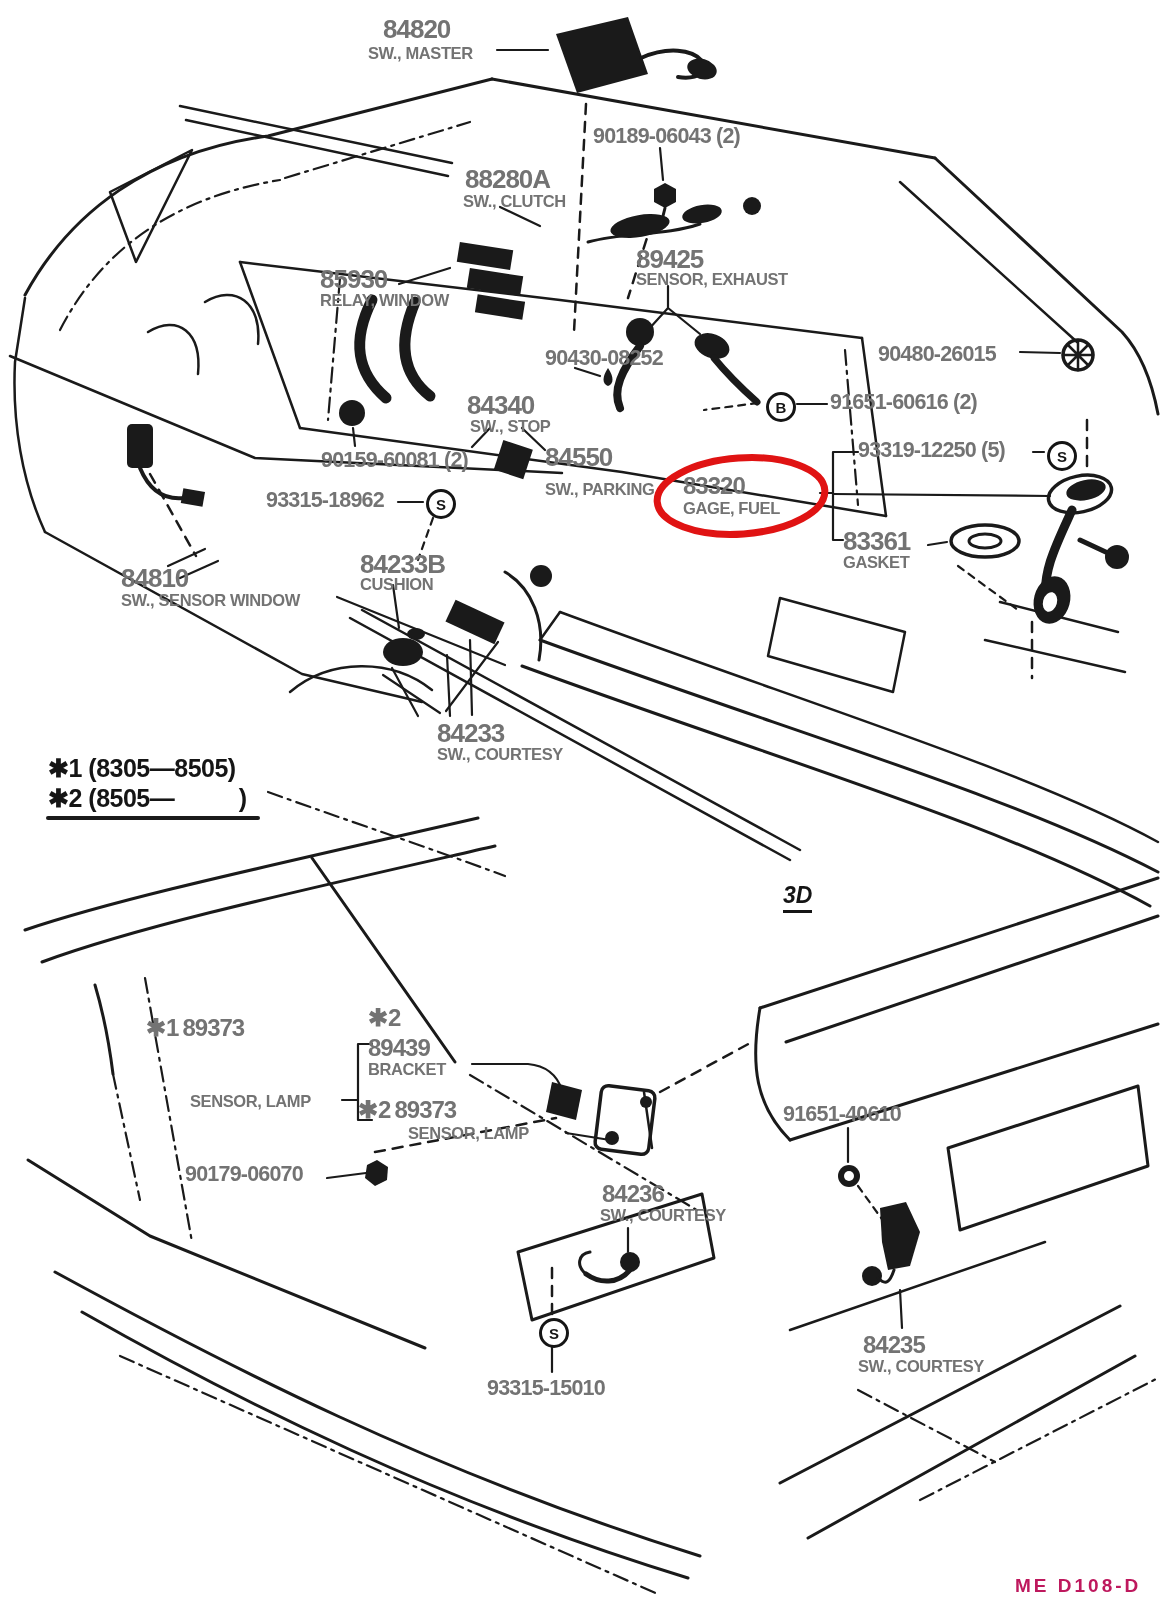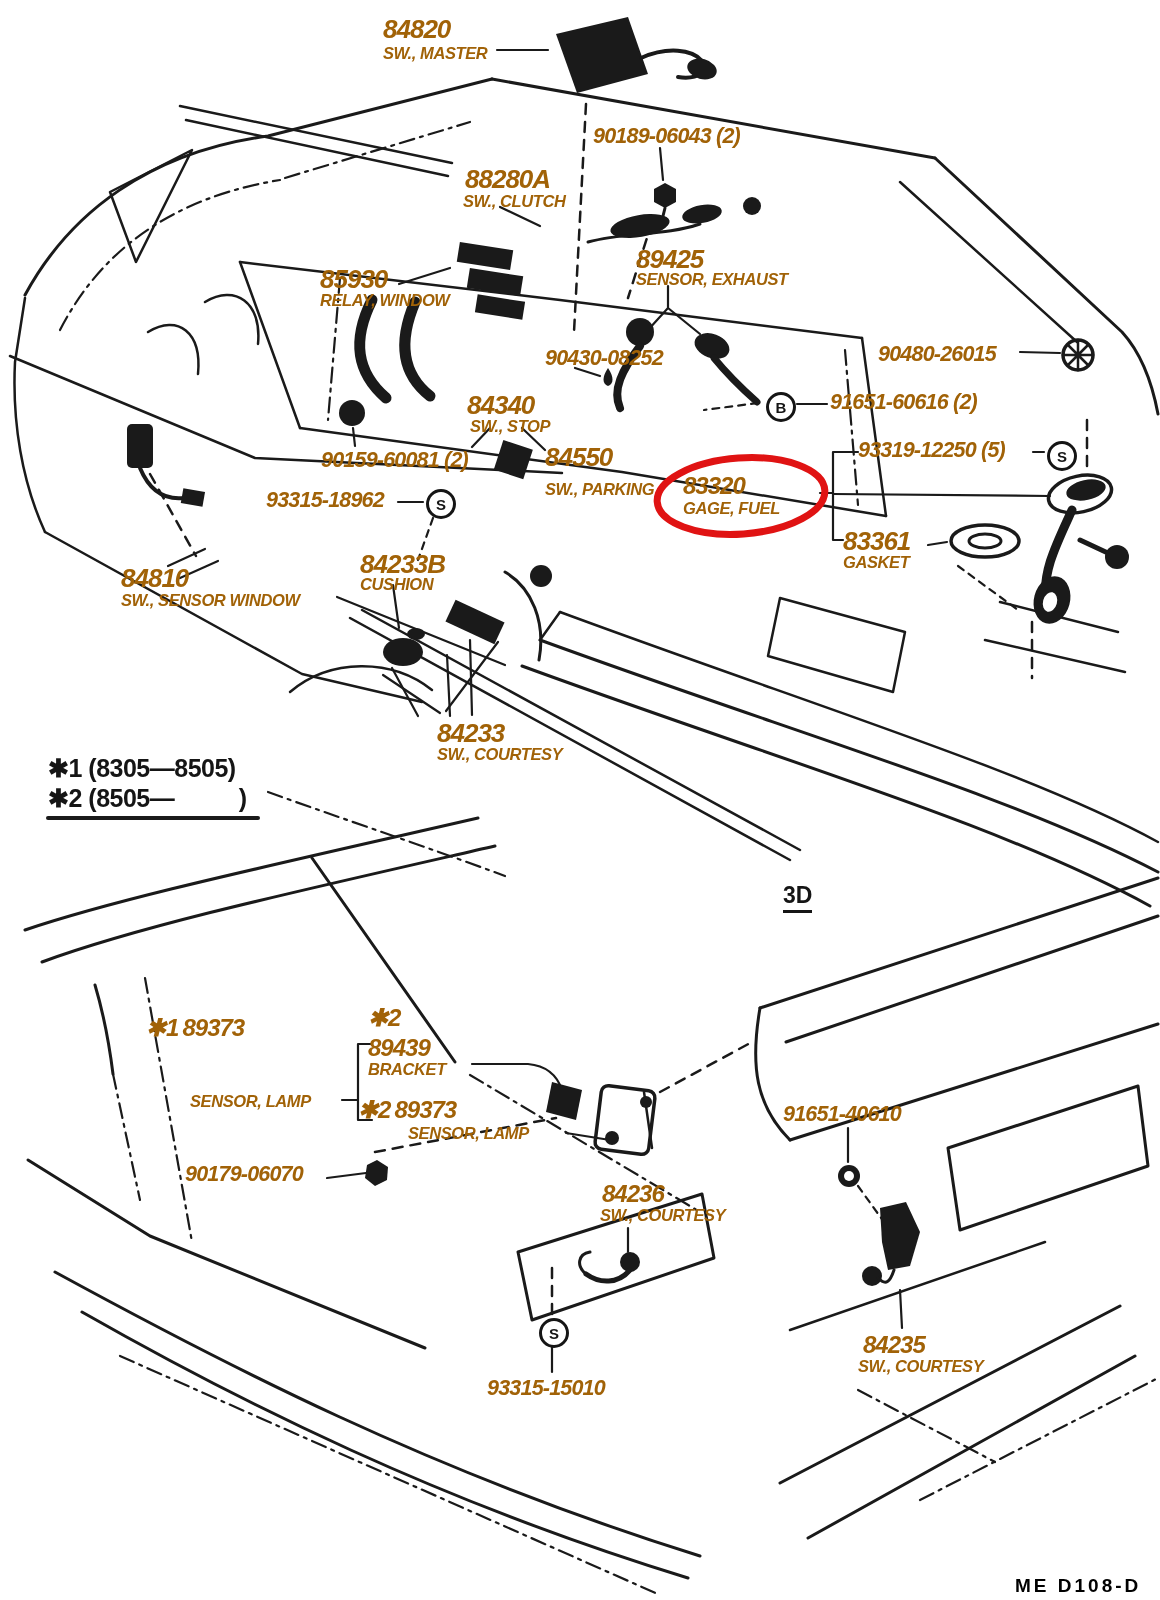--- a/index.html
+++ b/index.html
@@ -1,31 +1,31 @@
 <!DOCTYPE html>
 <html><head>
 <meta charset="utf-8">
 <style>
   html,body{margin:0;padding:0;background:#e8e8e8;}
   .stage{position:relative;width:1160px;height:1600px;background:#ffffff;overflow:hidden;
          font-family:"Liberation Sans",sans-serif;}
   .stage svg{position:absolute;left:0;top:0;}
-  .lbl{position:absolute;color:#a16207;white-space:nowrap;z-index:3;font-style:italic;}
+  .lbl{position:absolute;color:#737373;white-space:nowrap;z-index:3;}
   .pn{font-weight:700;font-size:26px;line-height:1;letter-spacing:-1px;}
   .pn-sm{font-weight:700;font-size:21.5px;line-height:1;letter-spacing:-0.8px;}
   .nm{font-weight:700;font-size:16.5px;line-height:1;letter-spacing:-0.4px;}
   .pref{font-weight:700;font-size:24px;line-height:1;margin-right:3px;}
   .circ{position:absolute;width:24px;height:24px;border:3px solid #151515;border-radius:50%;
         background:#fff;display:flex;align-items:center;justify-content:center;
         font-weight:700;font-size:15px;color:#151515;z-index:3;}
   .legend-row{position:absolute;color:#151515;font-weight:700;font-size:25px;line-height:1;
               letter-spacing:-0.5px;white-space:pre;z-index:3;}
   .view3d{position:absolute;color:#151515;font-weight:700;font-size:23px;line-height:1;
-          border-bottom:3px solid #151515;padding-bottom:3px;z-index:3;}
-  .dcode{position:absolute;color:#000000;font-weight:700;font-size:19px;letter-spacing:3px;z-index:3;}
+          border-bottom:3px solid #151515;padding-bottom:3px;z-index:3;font-style:italic;}
+  .dcode{position:absolute;color:#be185d;font-weight:700;font-size:19px;letter-spacing:3px;z-index:3;}
   
   .s2{stroke:#1a1a1a;stroke-width:2.2;fill:none;stroke-linecap:round;stroke-linejoin:round}
   .s3{stroke:#1a1a1a;stroke-width:3;fill:none;stroke-linecap:round;stroke-linejoin:round}
   .s25{stroke:#1a1a1a;stroke-width:2.5;fill:none;stroke-linecap:round;stroke-linejoin:round}
   .s35{stroke:#1a1a1a;stroke-width:3.5;fill:none;stroke-linecap:round;stroke-linejoin:round}
   .s4{stroke:#1a1a1a;stroke-width:4;fill:none;stroke-linecap:round}
   .s5{stroke:#1a1a1a;stroke-width:5;fill:none;stroke-linecap:round}
   .s7{stroke:#1a1a1a;stroke-width:7;fill:none;stroke-linecap:round}
   .s8{stroke:#1a1a1a;stroke-width:8;fill:none;stroke-linecap:round}
   .s9{stroke:#1a1a1a;stroke-width:9;fill:none;stroke-linecap:round}
@@ -236,21 +236,21 @@
       <circle cx="849" cy="1176" r="5" fill="#ffffff"></circle>
     </g>
     <g>
       <path class="f" d="M880,1208 l26,-6 14,30 -10,34 -22,4 -6,-28 z"></path>
       <circle class="f" cx="872" cy="1276" r="10"></circle>
       <path class="s3" d="M894,1270 C890,1282 886,1286 878,1278"></path>
     </g>
   </svg>
 
   <div class="lbl pn" style="left:383px;top:16px">84820</div>
-  <div class="lbl nm" style="left:383px;top:45px">SW., MASTER</div>
+  <div class="lbl nm" style="left:368px;top:45px">SW., MASTER</div>
 
   <div class="lbl pn-sm" style="left:593px;top:126px">90189-06043 (2)</div>
 
   <div class="lbl pn" style="left:465px;top:166px">88280A</div>
   <div class="lbl nm" style="left:463px;top:193px">SW., CLUTCH</div>
 
   <div class="lbl pn" style="left:320px;top:266px">85930</div>
   <div class="lbl nm" style="left:320px;top:292px">RELAY, WINDOW</div>
 
   <div class="lbl pn" style="left:636px;top:246px">89425</div>

